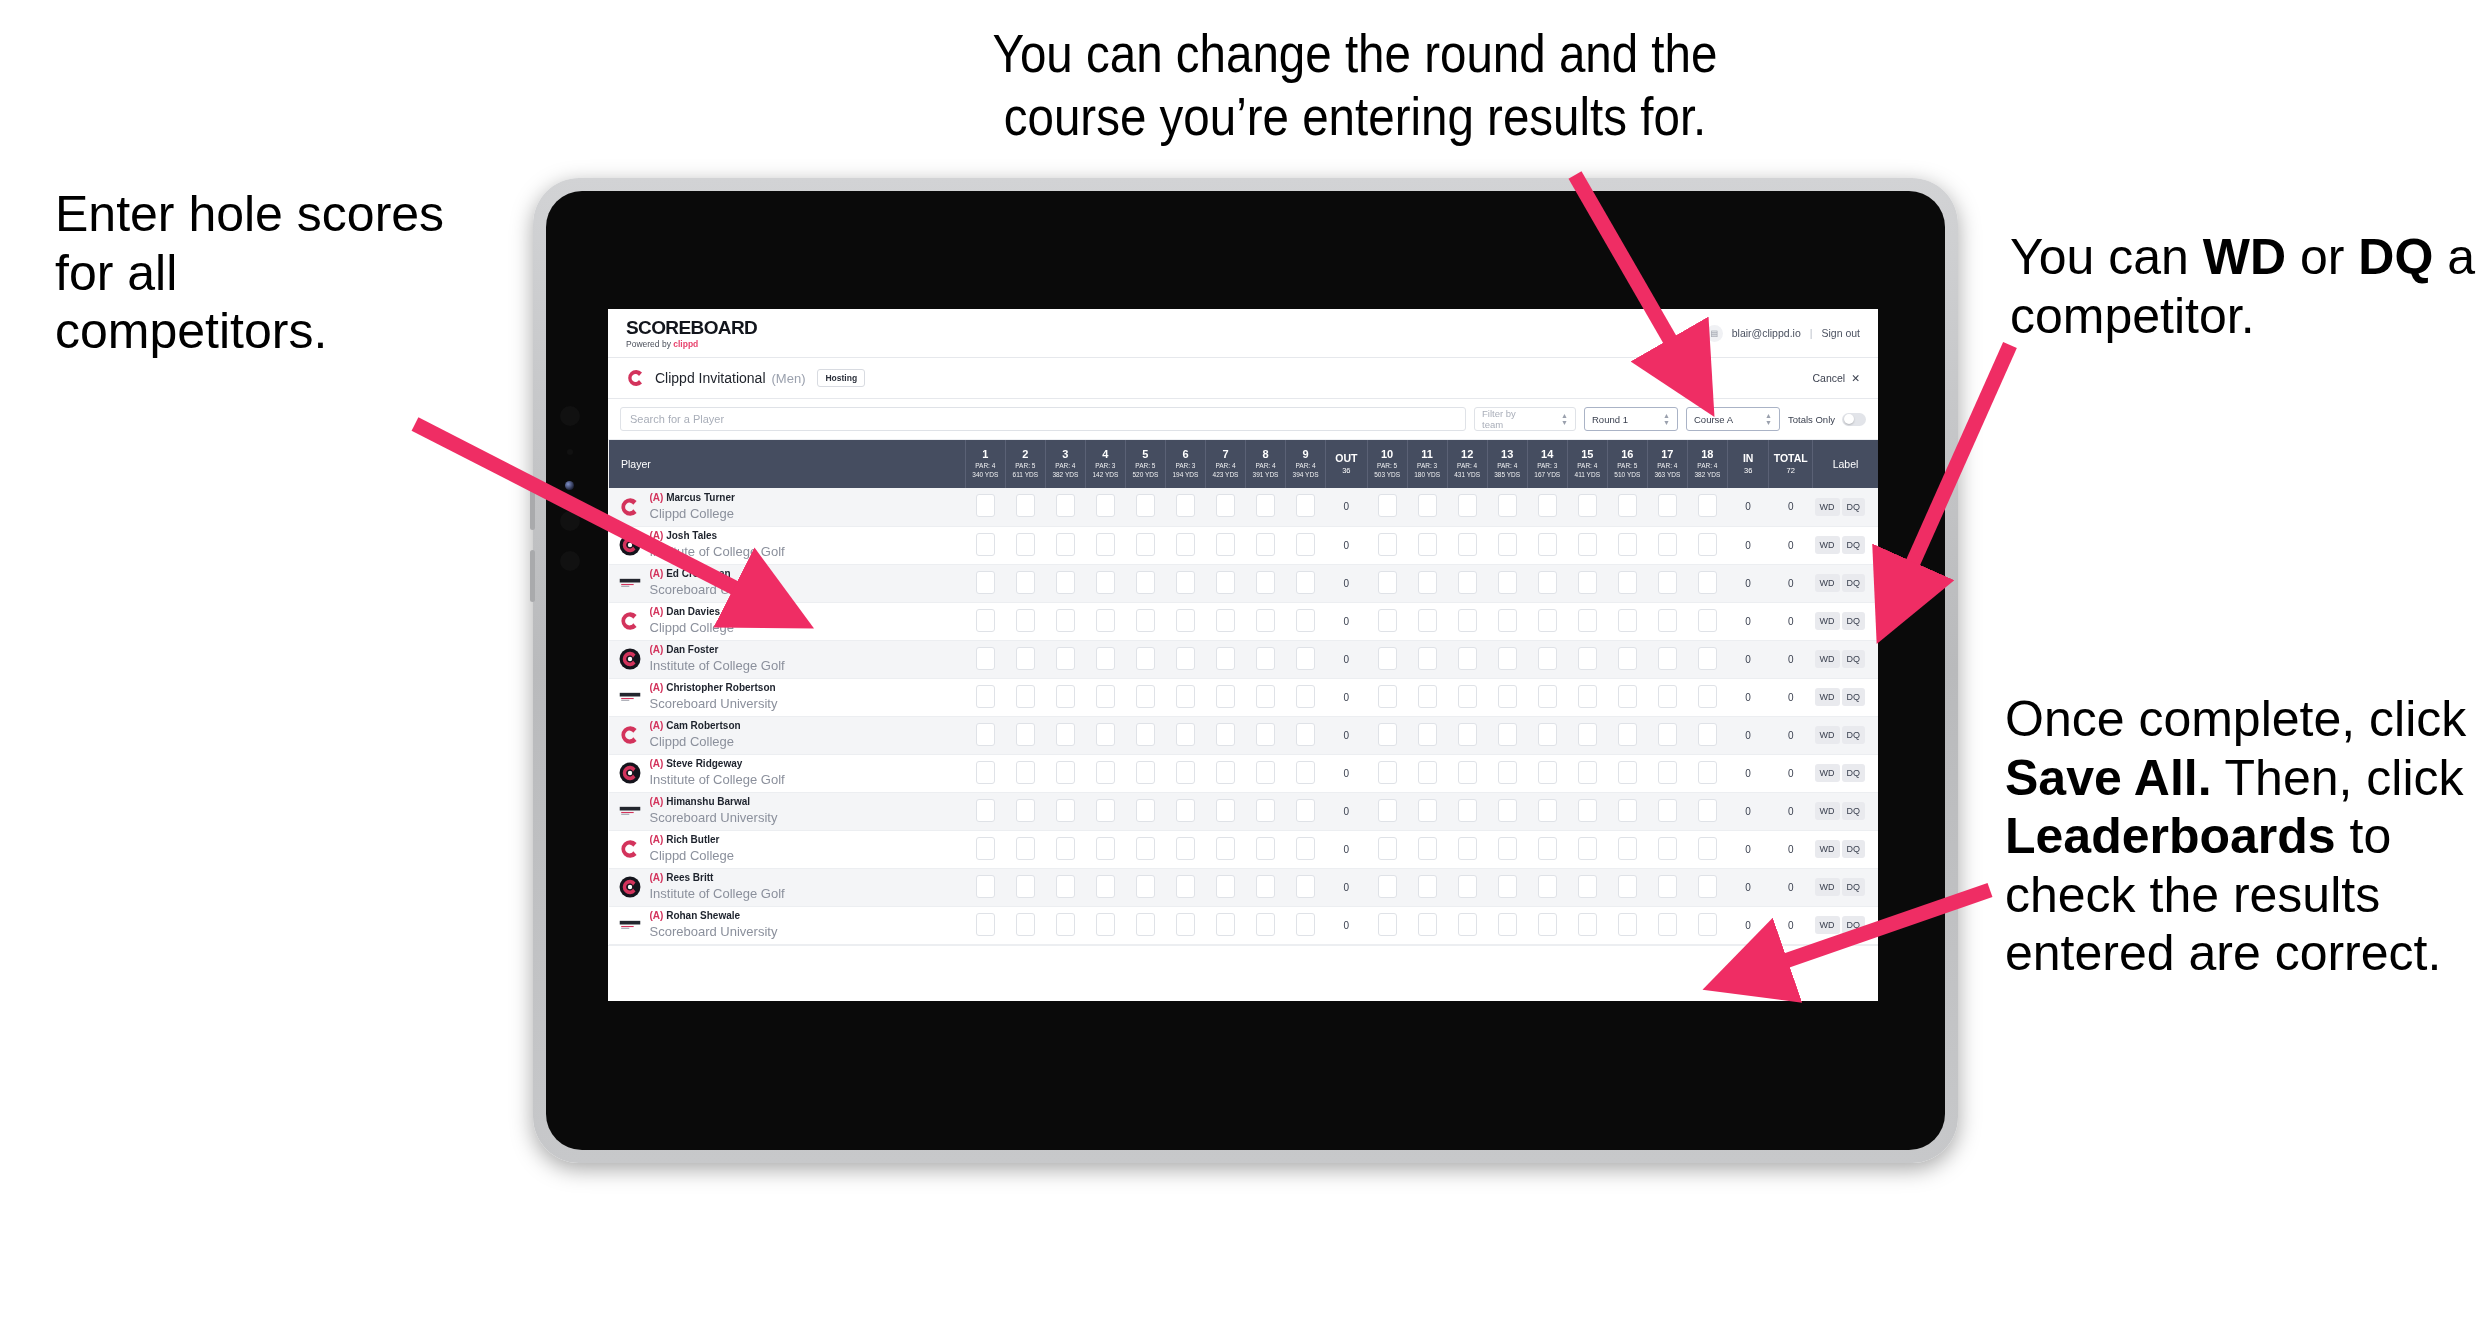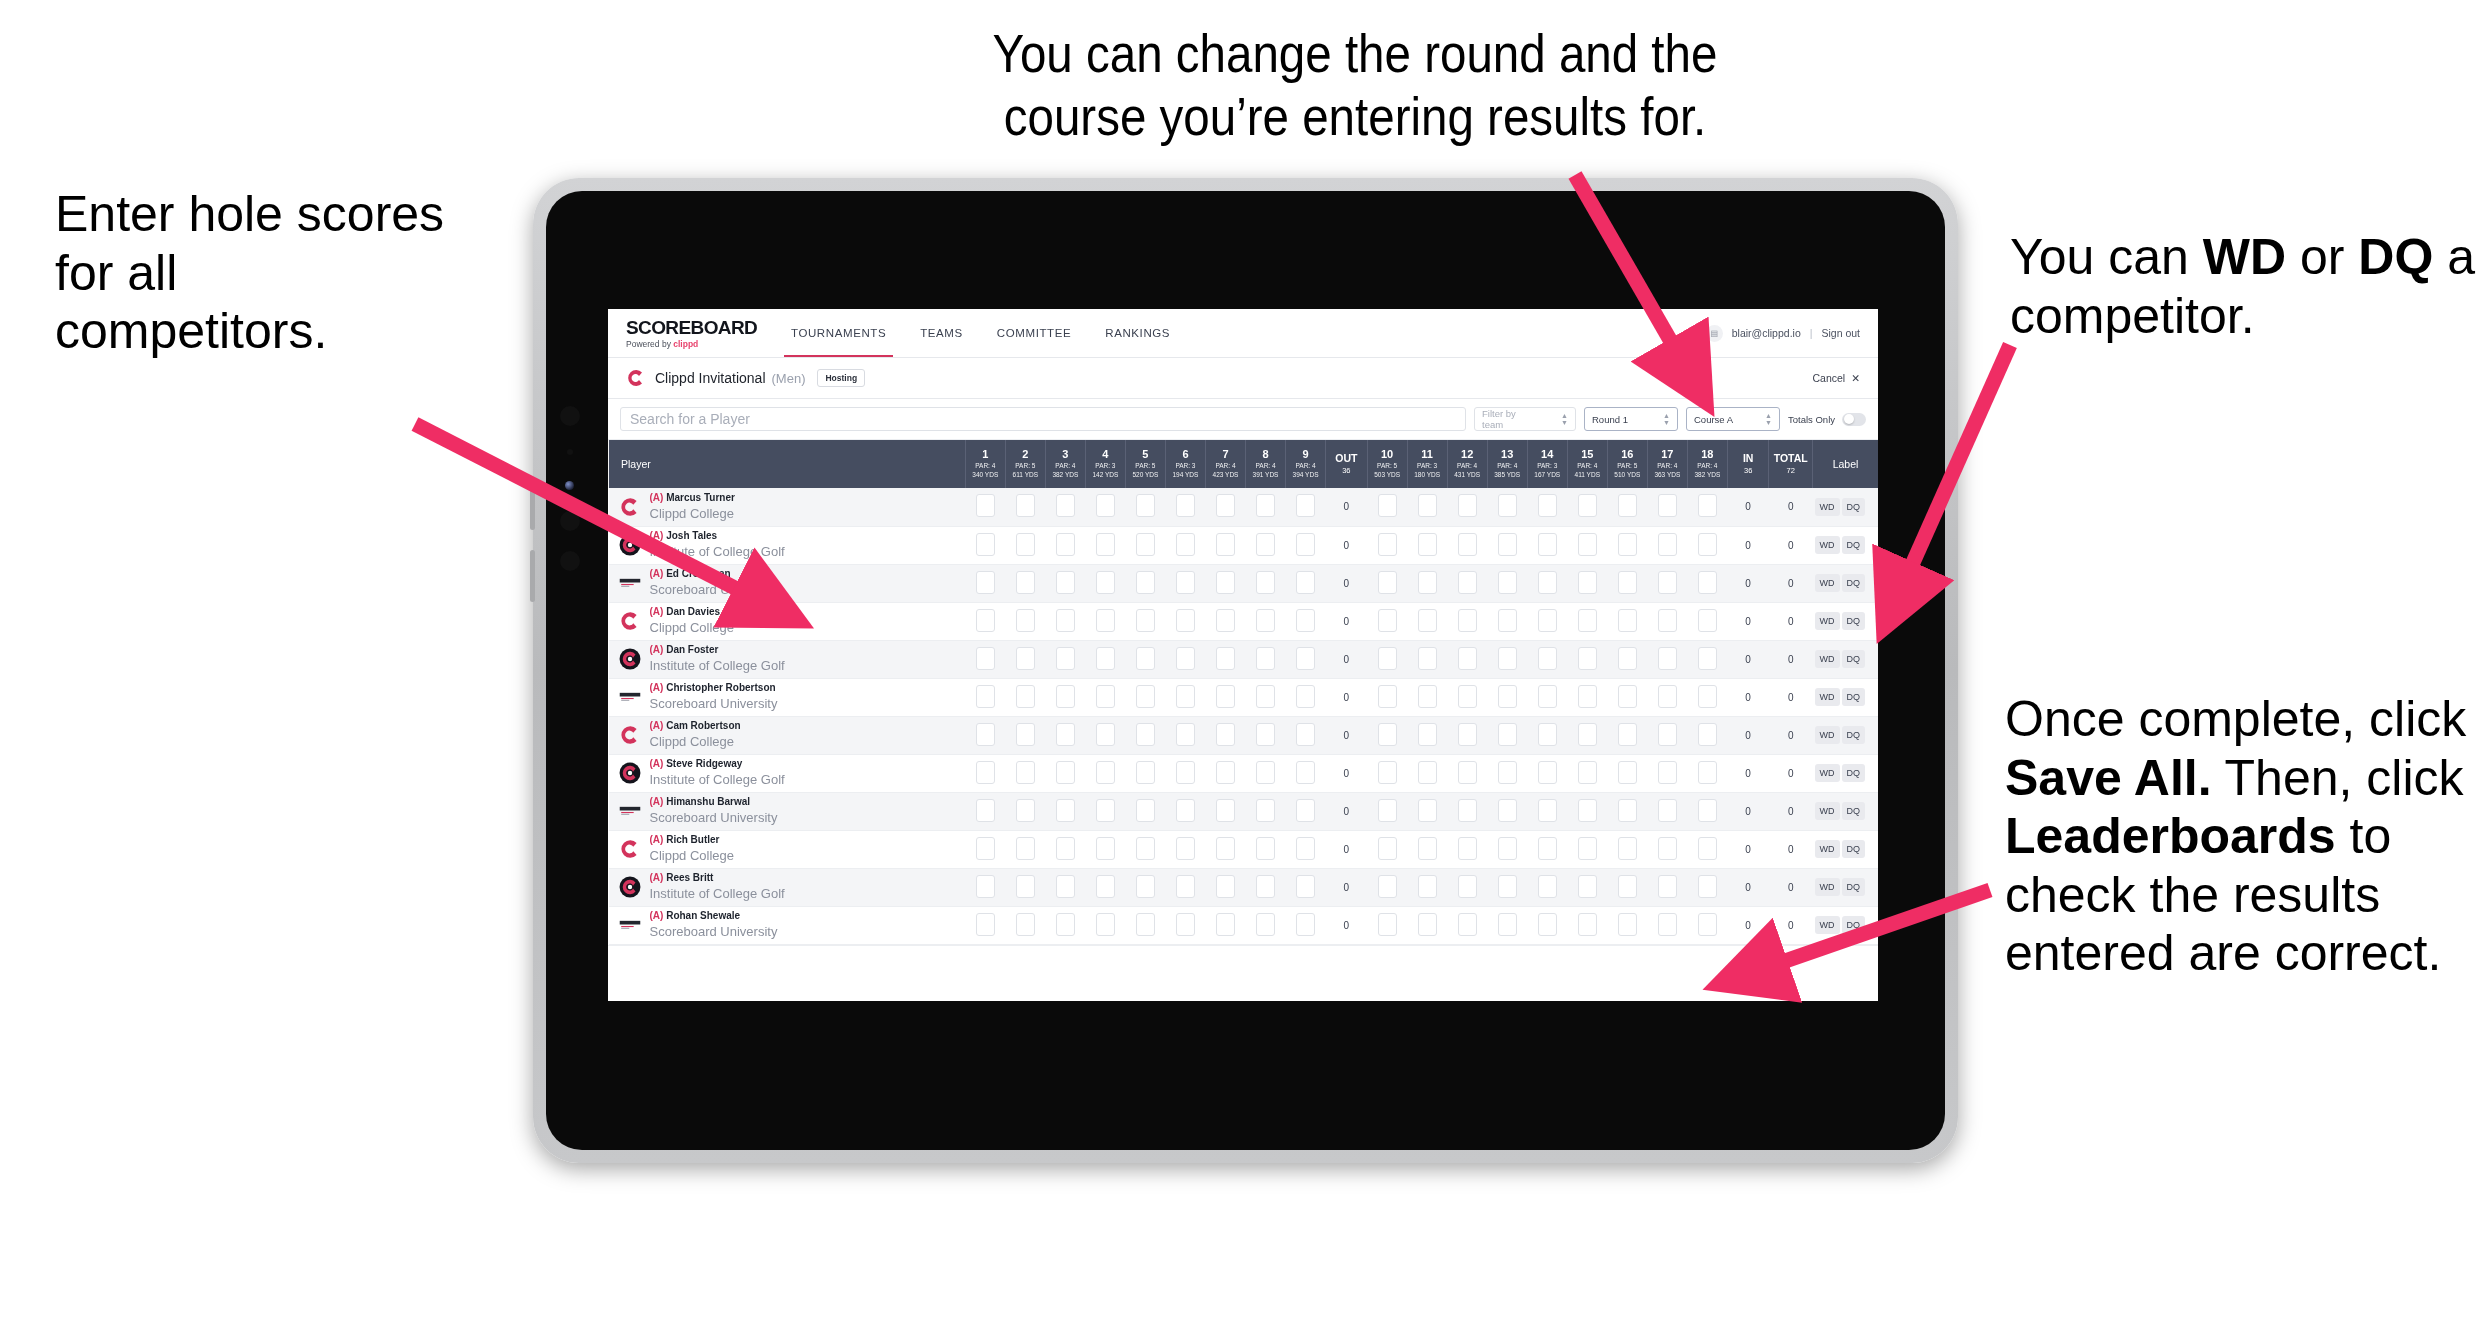--- a/index.html
+++ b/index.html
@@ -68,21 +68,21 @@
   
   #tabstrip{height:30px;background:#3c4457;display:flex;align-items:center;
             padding:0 18px;gap:4px;}
   .tab{font-size:10.5px;color:#d6dae2;padding:5px 11px;border-radius:3px;cursor:pointer;}
   .tab.active{background:#fff;color:#222833;font-weight:bold;}
   
   #filterbar{height:40px;background:#fff;display:flex;align-items:center;
              padding:0 12px;gap:8px;border-bottom:1px solid #eceef1;}
   #searchinput{flex:1;height:22px;border:1px solid #dfe2e7;border-radius:3px;
                background:#fff;display:flex;align-items:center;padding:0 9px;
-               font-size:14px;color:#a9aeb9;cursor:text;}
+               font-size:11px;color:#a9aeb9;cursor:text;}
   .selbox{height:22px;border:1px solid #dfe2e7;border-radius:3px;background:#fff;
           display:flex;align-items:center;justify-content:space-between;
           padding:0 7px;font-size:9.5px;color:#3b4150;gap:8px;cursor:pointer;}
   .selbox.placeholder{color:#a9aeb9;}
   .selbox.focused{border-color:#aab3c6;}
   .selbox .chev{font-size:7px;color:#9aa0ad;line-height:1;}
   .toggle-wrap{display:flex;align-items:center;gap:7px;font-size:9.5px;color:#3b4150;}
   .toggle{width:24px;height:13px;border-radius:7px;background:#e2e4e9;position:relative;cursor:pointer;}
   .toggle .knob{position:absolute;left:1.5px;top:1.5px;width:10px;height:10px;
                 border-radius:50%;background:#fff;box-shadow:0 1px 2px rgba(0,0,0,.22);}
@@ -143,26 +143,20 @@
     <div class="bezel-dot" style="left:14px;top:320px;width:20px;height:20px;"></div>
     <div class="bezel-dot" style="left:14px;top:360px;width:20px;height:20px;"></div>
 
     <div id="app">
 
       <div id="topnav">
         <div class="brand">
           <div class="b1">SCOREBOARD</div>
           <div class="b2"><span>Powered by </span><span class="pink">clippd</span></div>
         </div>
-        <div class="topnav-links">
-          <div class="tl active">TOURNAMENTS</div>
-          <div class="tl">TEAMS</div>
-          <div class="tl">COMMITTEE</div>
-          <div class="tl">RANKINGS</div>
-        </div>
         <div class="topnav-right">
           <div class="grid-ic">▤</div>
           <span>blair@clippd.io</span>
           <span class="divider-pipe">|</span>
           <span class="signout">Sign out</span>
         </div>
       </div>
 
       <div id="tourhead">
         <svg class="clogo" viewBox="0 0 40 40">

